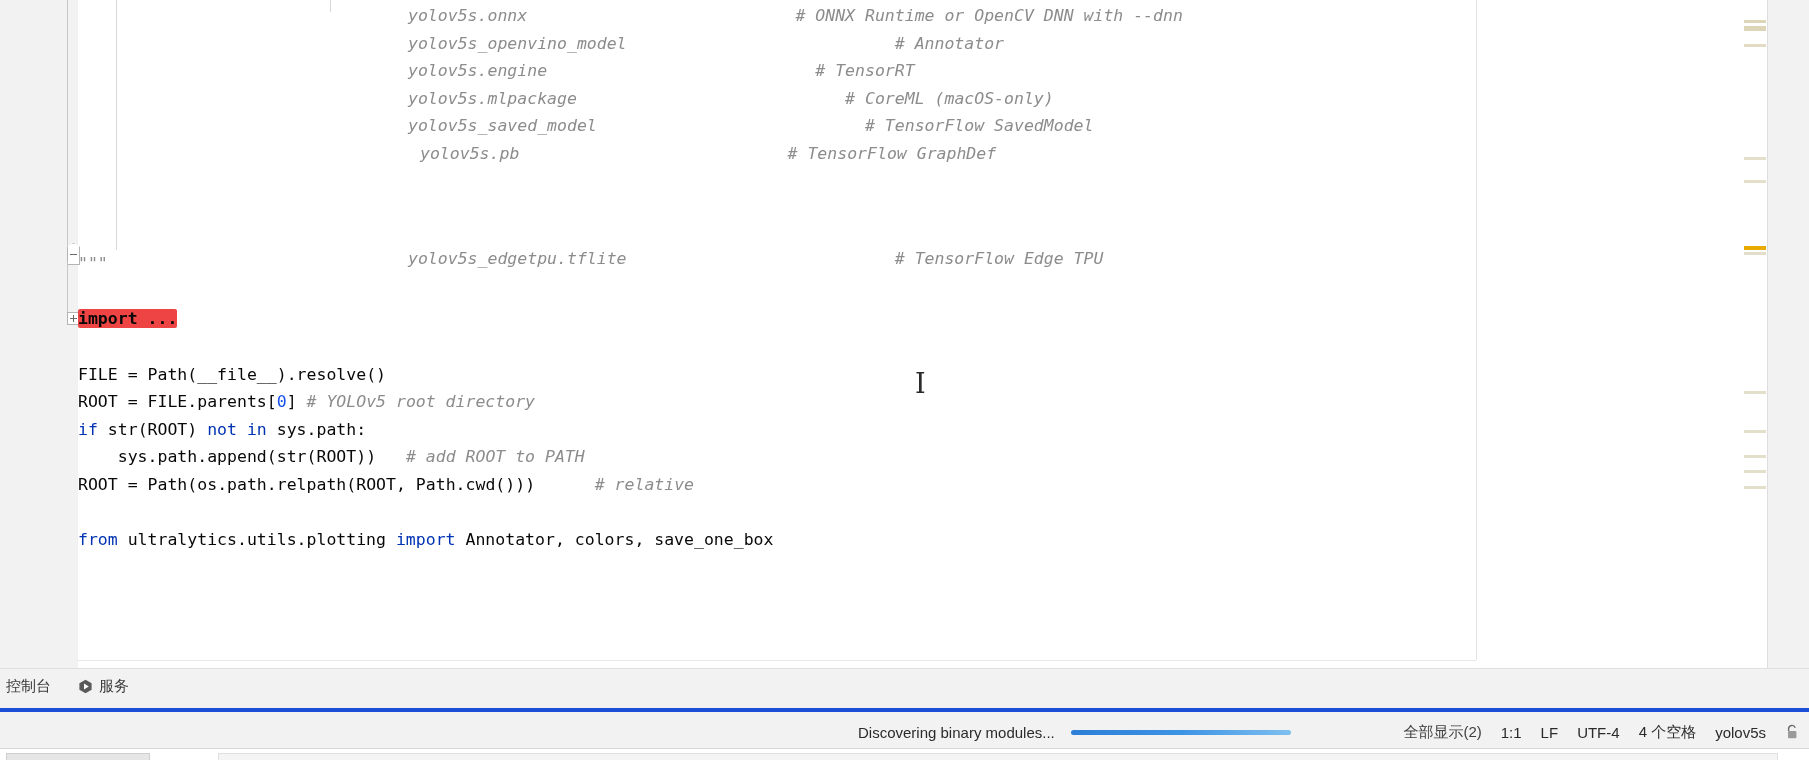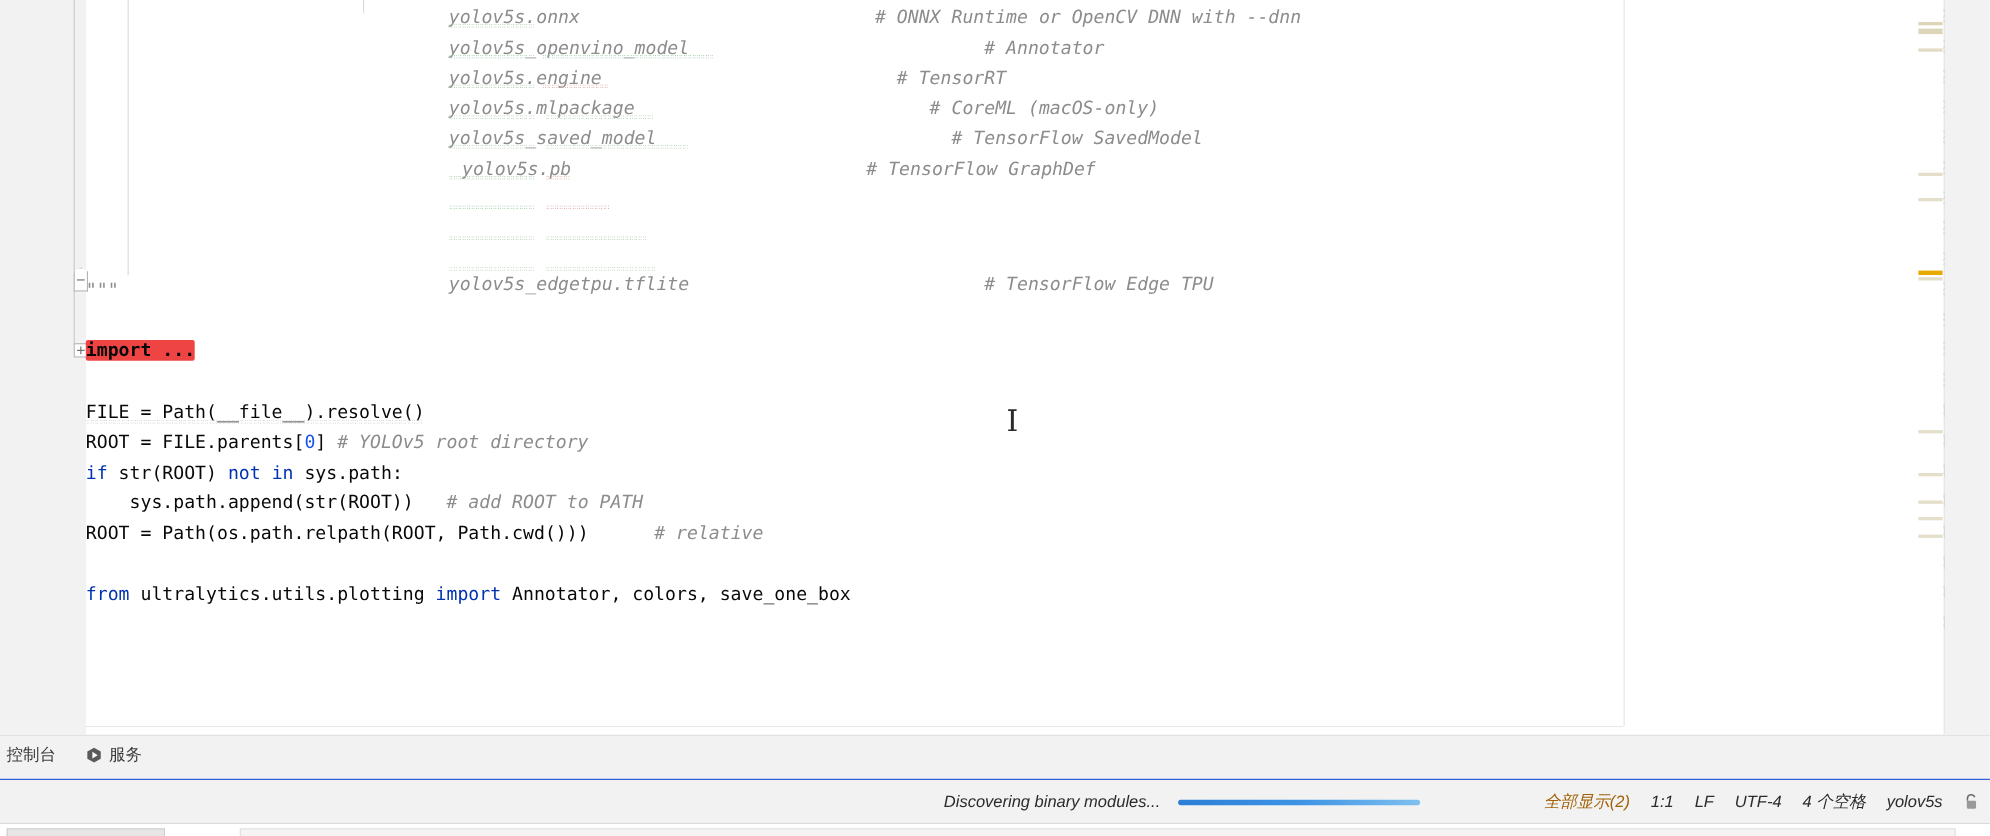--- a/index.html
+++ b/index.html
@@ -245,22 +245,21 @@
     position: relative;
   }
   .svc-icon svg { display: block; }
 
   
   #statusbar {
     position: absolute;
     left: 0; top: 708px;
     width: 1809px; height: 40px;
     background: #f2f2f2;
-    border-top: 1px solid #1d4ed8;
-    font-style: italic;
+    border-top: 4px solid #1d4ed8;
   }
   #status-right {
     position: absolute;
     right: 10px; top: 0;
     height: 40px;
     display: flex;
     align-items: center;
     gap: 19px;
     font-size: 15px;
     color: #2b2b2b;
@@ -277,21 +276,21 @@
     font-size: 15px;
     color: #2b2b2b;
     white-space: nowrap;
   }
   #progress-bar {
     width: 220px; height: 5px;
     border-radius: 3px;
     background: linear-gradient(90deg, #2b7fd6 0%, #3d93e4 50%, #7fc0f0 100%);
   }
   .status-item { cursor: default; }
-  #status-show-all { color: #a16207; }
+  #status-show-all { color: #404040; }
   .lock-icon { display:inline-block; width:14px; height:16px; position:relative; }
 
   
   #bottom-chrome {
     position: absolute;
     left: 0; top: 748px;
     width: 1809px; height: 12px;
     background: #ffffff;
     border-top: 1px solid #d8d8d8;
   }

